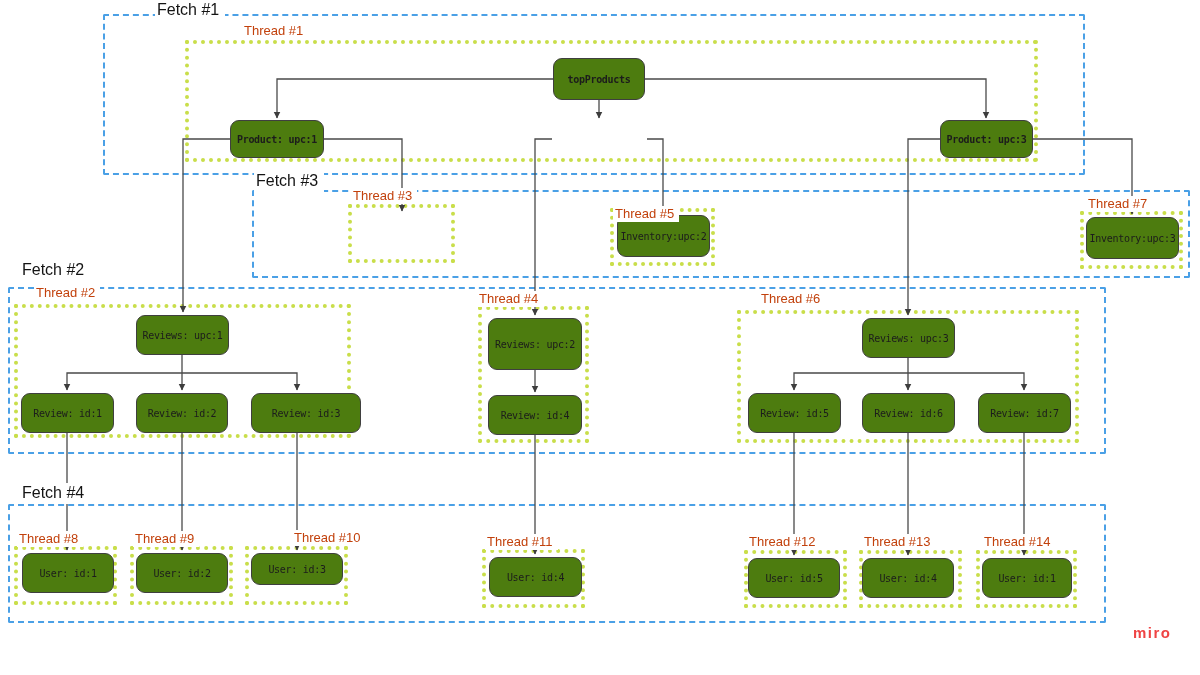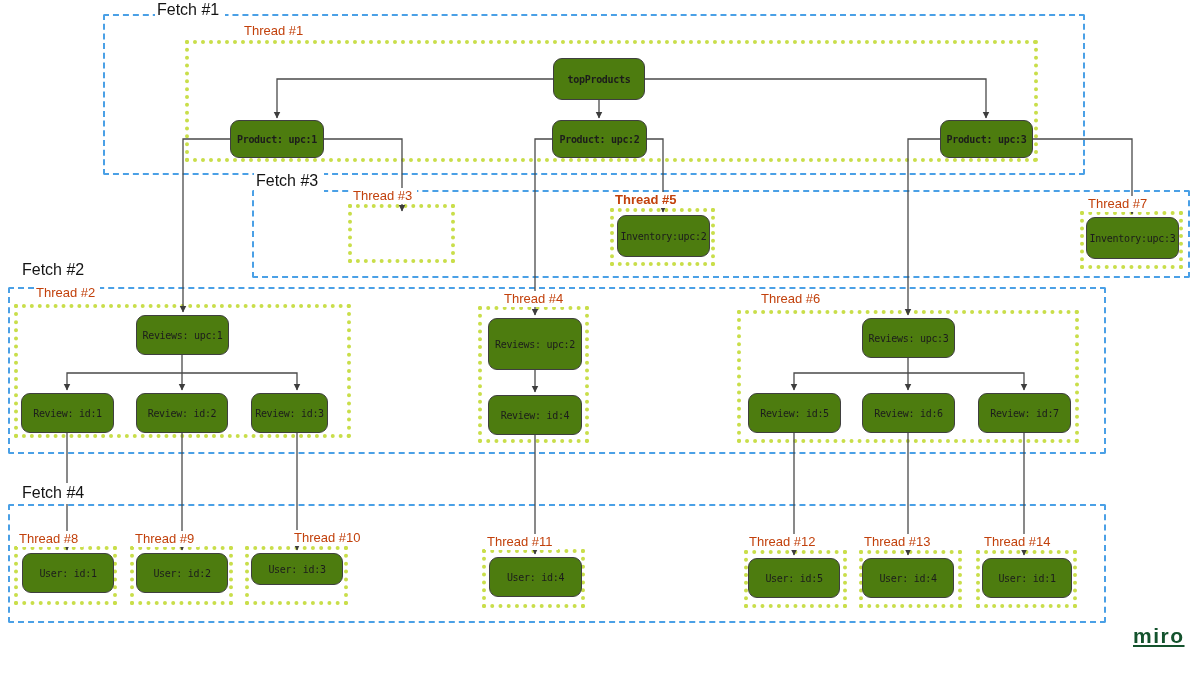--- a/index.html
+++ b/index.html
@@ -26,22 +26,22 @@
   .node.bold { font-weight:700; }
   .fetch-label {
     position:absolute; z-index:5; background:#ffffff; padding:1px 6px 2px 2px;
     font-size:16px; color:#141414; font-weight:500; white-space:nowrap;
   }
   .thread-label {
     position:absolute; z-index:5; background:#ffffff; padding:0 5px 1px 2px;
     font-size:13px; color:#c2410c; font-weight:500; white-space:nowrap;
   }
   .watermark {
-    position:absolute; z-index:6; font-size:21px; font-weight:600;
-    color:#14532d; letter-spacing:1.5px;text-decoration:underline;
+    position:absolute; z-index:6; font-size:15px; font-weight:600;
+    color:#ef4444; letter-spacing:1.5px;
   }
 </style>
 </head>
 <body>
 
 <div class="board">
 
   <div class="fetch-box" style="left:103px; top:14px; width:982px; height:161px;"></div>
   <div class="fetch-box" style="left:252px; top:190px; width:938px; height:88px;"></div>
   <div class="fetch-box" style="left:8px;   top:287px; width:1098px; height:167px;"></div>
@@ -97,57 +97,56 @@
       <path d="M297,433 V550" marker-end="url(#arrow)"></path>
       <path d="M535,435 V554" marker-end="url(#arrow)"></path>
       <path d="M794,433 V555" marker-end="url(#arrow)"></path>
       <path d="M908,433 V555" marker-end="url(#arrow)"></path>
       <path d="M1024,433 V555" marker-end="url(#arrow)"></path>
     </g>
   </svg>
 
   <div class="node bold" style="left:553px; top:58px;  width:92px; height:42px;">topProducts</div>
   <div class="node bold" style="left:230px; top:120px; width:94px; height:38px;">Product: upc:1</div>
-  <div class="node bold" style="left:552px; top:120px; width:95px; height:38px;">Product: upc:2</div>
   <div class="node bold" style="left:940px; top:120px; width:93px; height:38px;">Product: upc:3</div>
 
   <div class="node" style="left:617px;  top:215px; width:93px; height:42px;">Inventory:upc:2</div>
   <div class="node" style="left:1086px; top:217px; width:93px; height:42px;">Inventory:upc:3</div>
 
   <div class="node" style="left:136px; top:315px; width:93px; height:40px;">Reviews: upc:1</div>
   <div class="node" style="left:488px; top:318px; width:94px; height:52px;">Reviews: upc:2</div>
   <div class="node" style="left:862px; top:318px; width:93px; height:40px;">Reviews: upc:3</div>
 
   <div class="node" style="left:21px;  top:393px; width:93px; height:40px;">Review: id:1</div>
   <div class="node" style="left:136px; top:393px; width:92px; height:40px;">Review: id:2</div>
-  <div class="node" style="left:251px; top:393px; width:77px; height:40px;">Review: id:3</div>
+  <div class="node" style="left:251px; top:393px; width:110px; height:40px;">Review: id:3</div>
   <div class="node" style="left:488px; top:395px; width:94px; height:40px;">Review: id:4</div>
   <div class="node" style="left:748px; top:393px; width:93px; height:40px;">Review: id:5</div>
   <div class="node" style="left:862px; top:393px; width:93px; height:40px;">Review: id:6</div>
   <div class="node" style="left:978px; top:393px; width:93px; height:40px;">Review: id:7</div>
 
   <div class="node" style="left:22px;  top:553px; width:92px; height:40px;">User: id:1</div>
   <div class="node" style="left:136px; top:553px; width:92px; height:40px;">User: id:2</div>
   <div class="node" style="left:251px; top:553px; width:92px; height:32px;">User: id:3</div>
   <div class="node" style="left:489px; top:557px; width:93px; height:40px;">User: id:4</div>
   <div class="node" style="left:748px; top:558px; width:92px; height:40px;">User: id:5</div>
   <div class="node" style="left:862px; top:558px; width:92px; height:40px;">User: id:4</div>
   <div class="node" style="left:982px; top:558px; width:90px; height:40px;">User: id:1</div>
 
   <div class="fetch-label" style="left:120px; top:0px;margin-left:35px;">Fetch #1</div>
   <div class="fetch-label" style="left:254px; top:171px;text-align:right;">Fetch #3</div>
   <div class="fetch-label" style="left:20px;  top:260px;">Fetch #2</div>
   <div class="fetch-label" style="left:20px;  top:483px;">Fetch #4</div>
 
   <div class="thread-label" style="left:242px;  top:23px;">Thread #1</div>
   <div class="thread-label" style="left:351px;  top:188px;">Thread #3</div>
-  <div class="thread-label" style="left:613px;  top:192px;font-weight:bold;">Thread #5</div>
+  <div class="thread-label" style="left:613px;  top:206px;">Thread #5</div>
   <div class="thread-label" style="left:1086px; top:196px;">Thread #7</div>
   <div class="thread-label" style="left:34px;   top:285px;">Thread #2</div>
-  <div class="thread-label" style="left:477px;  top:291px;margin-left:25px;">Thread #4</div>
+  <div class="thread-label" style="left:477px;  top:291px;">Thread #4</div>
   <div class="thread-label" style="left:759px;  top:291px;">Thread #6</div>
   <div class="thread-label" style="left:17px;   top:531px;">Thread #8</div>
   <div class="thread-label" style="left:133px;  top:531px;">Thread #9</div>
   <div class="thread-label" style="left:248px;  top:530px;margin-left:44px;">Thread #10</div>
   <div class="thread-label" style="left:485px;  top:534px;">Thread #11</div>
   <div class="thread-label" style="left:747px;  top:534px;">Thread #12</div>
   <div class="thread-label" style="left:862px;  top:534px;">Thread #13</div>
   <div class="thread-label" style="left:982px;  top:534px;">Thread #14</div>
 
   <div class="watermark" style="left:1133px; top:624px;">miro</div>

